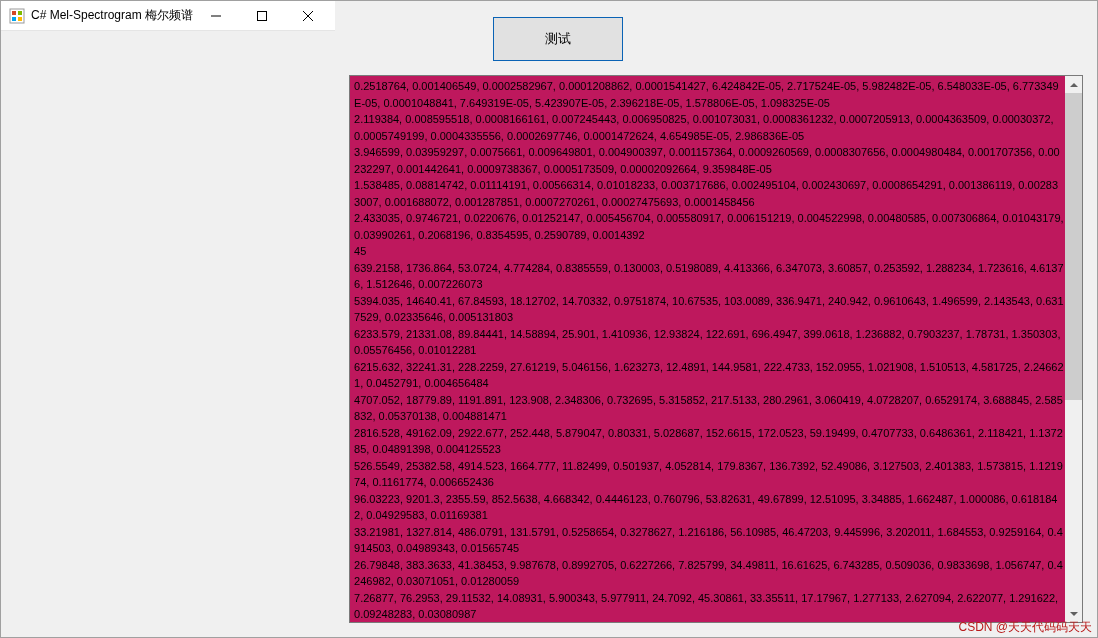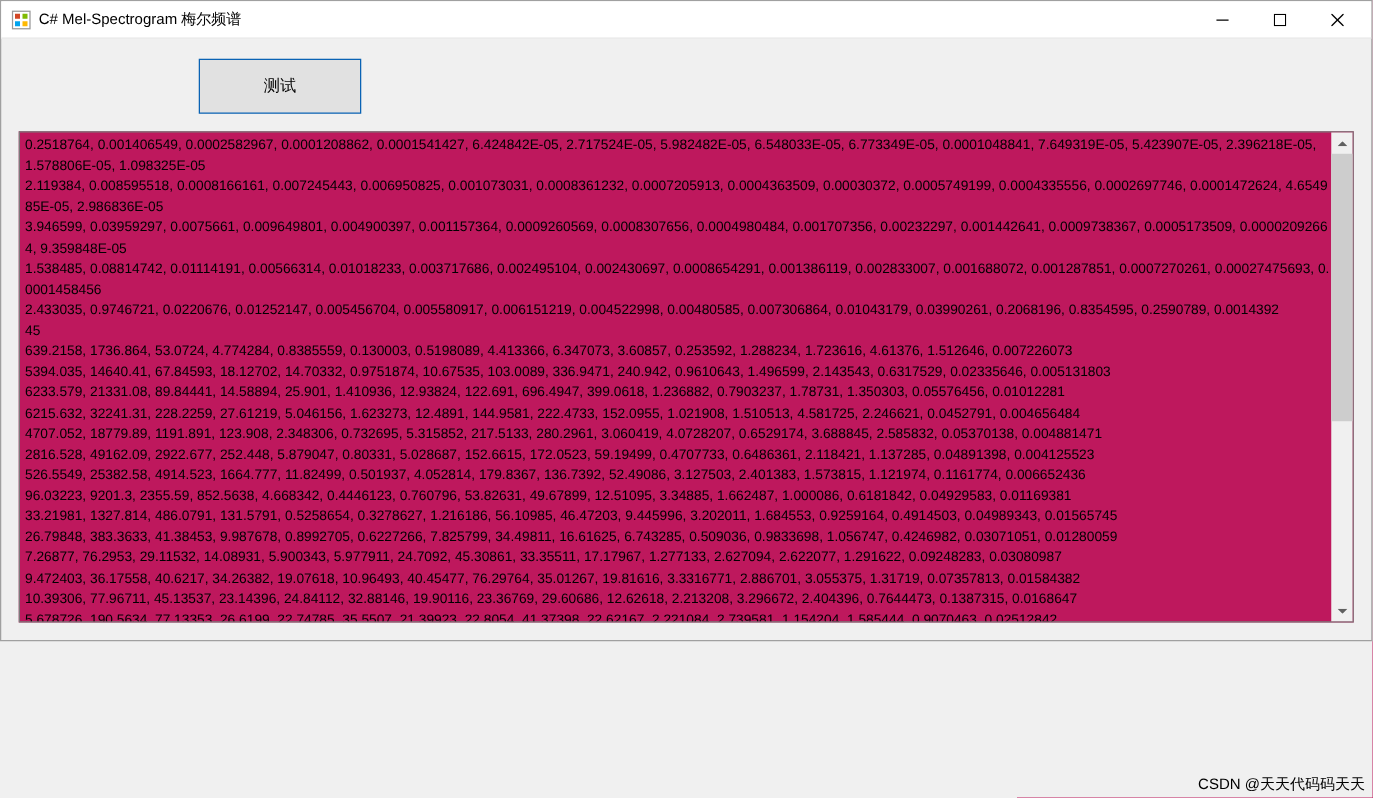--- a/index.html
+++ b/index.html
@@ -8,25 +8,25 @@
       background: #f0f0f0;
       width: 1098px;
       height: 638px;
       position: relative;
       overflow: hidden;
     }
     .window {
       position: absolute;
       top: 0; left: 0;
       width: 1098px;
-      height: 513px;
+      height: 638px;
       background: #f0f0f0;
       border: 1px solid #a0a0a0;
       display: flex;
-      flex-direction: column;
+      flex-direction: row;
     }
     .titlebar {
       height: 30px;
       background: #ffffff;
       display: flex;
       align-items: center;
       padding: 0 4px 0 8px;
       border-bottom: 1px solid #e5e5e5;
     }
     .title-icon {
@@ -118,21 +118,21 @@
       left: 0; right: 0;
       top: 0; height: 60%;
       background: #cdcdcd;
       cursor: pointer;
     }
     .watermark {
       position: absolute;
       right: 6px;
       bottom: 2px;
       font-size: 12px;
-      color: #000000;
+      color: #b91c1c;
       font-family: "Microsoft YaHei", sans-serif;
       pointer-events: none;
     }
   </style>
 </head>
 <body>
 
 <div class="window">
   <div class="titlebar">
     <span class="title-icon">

